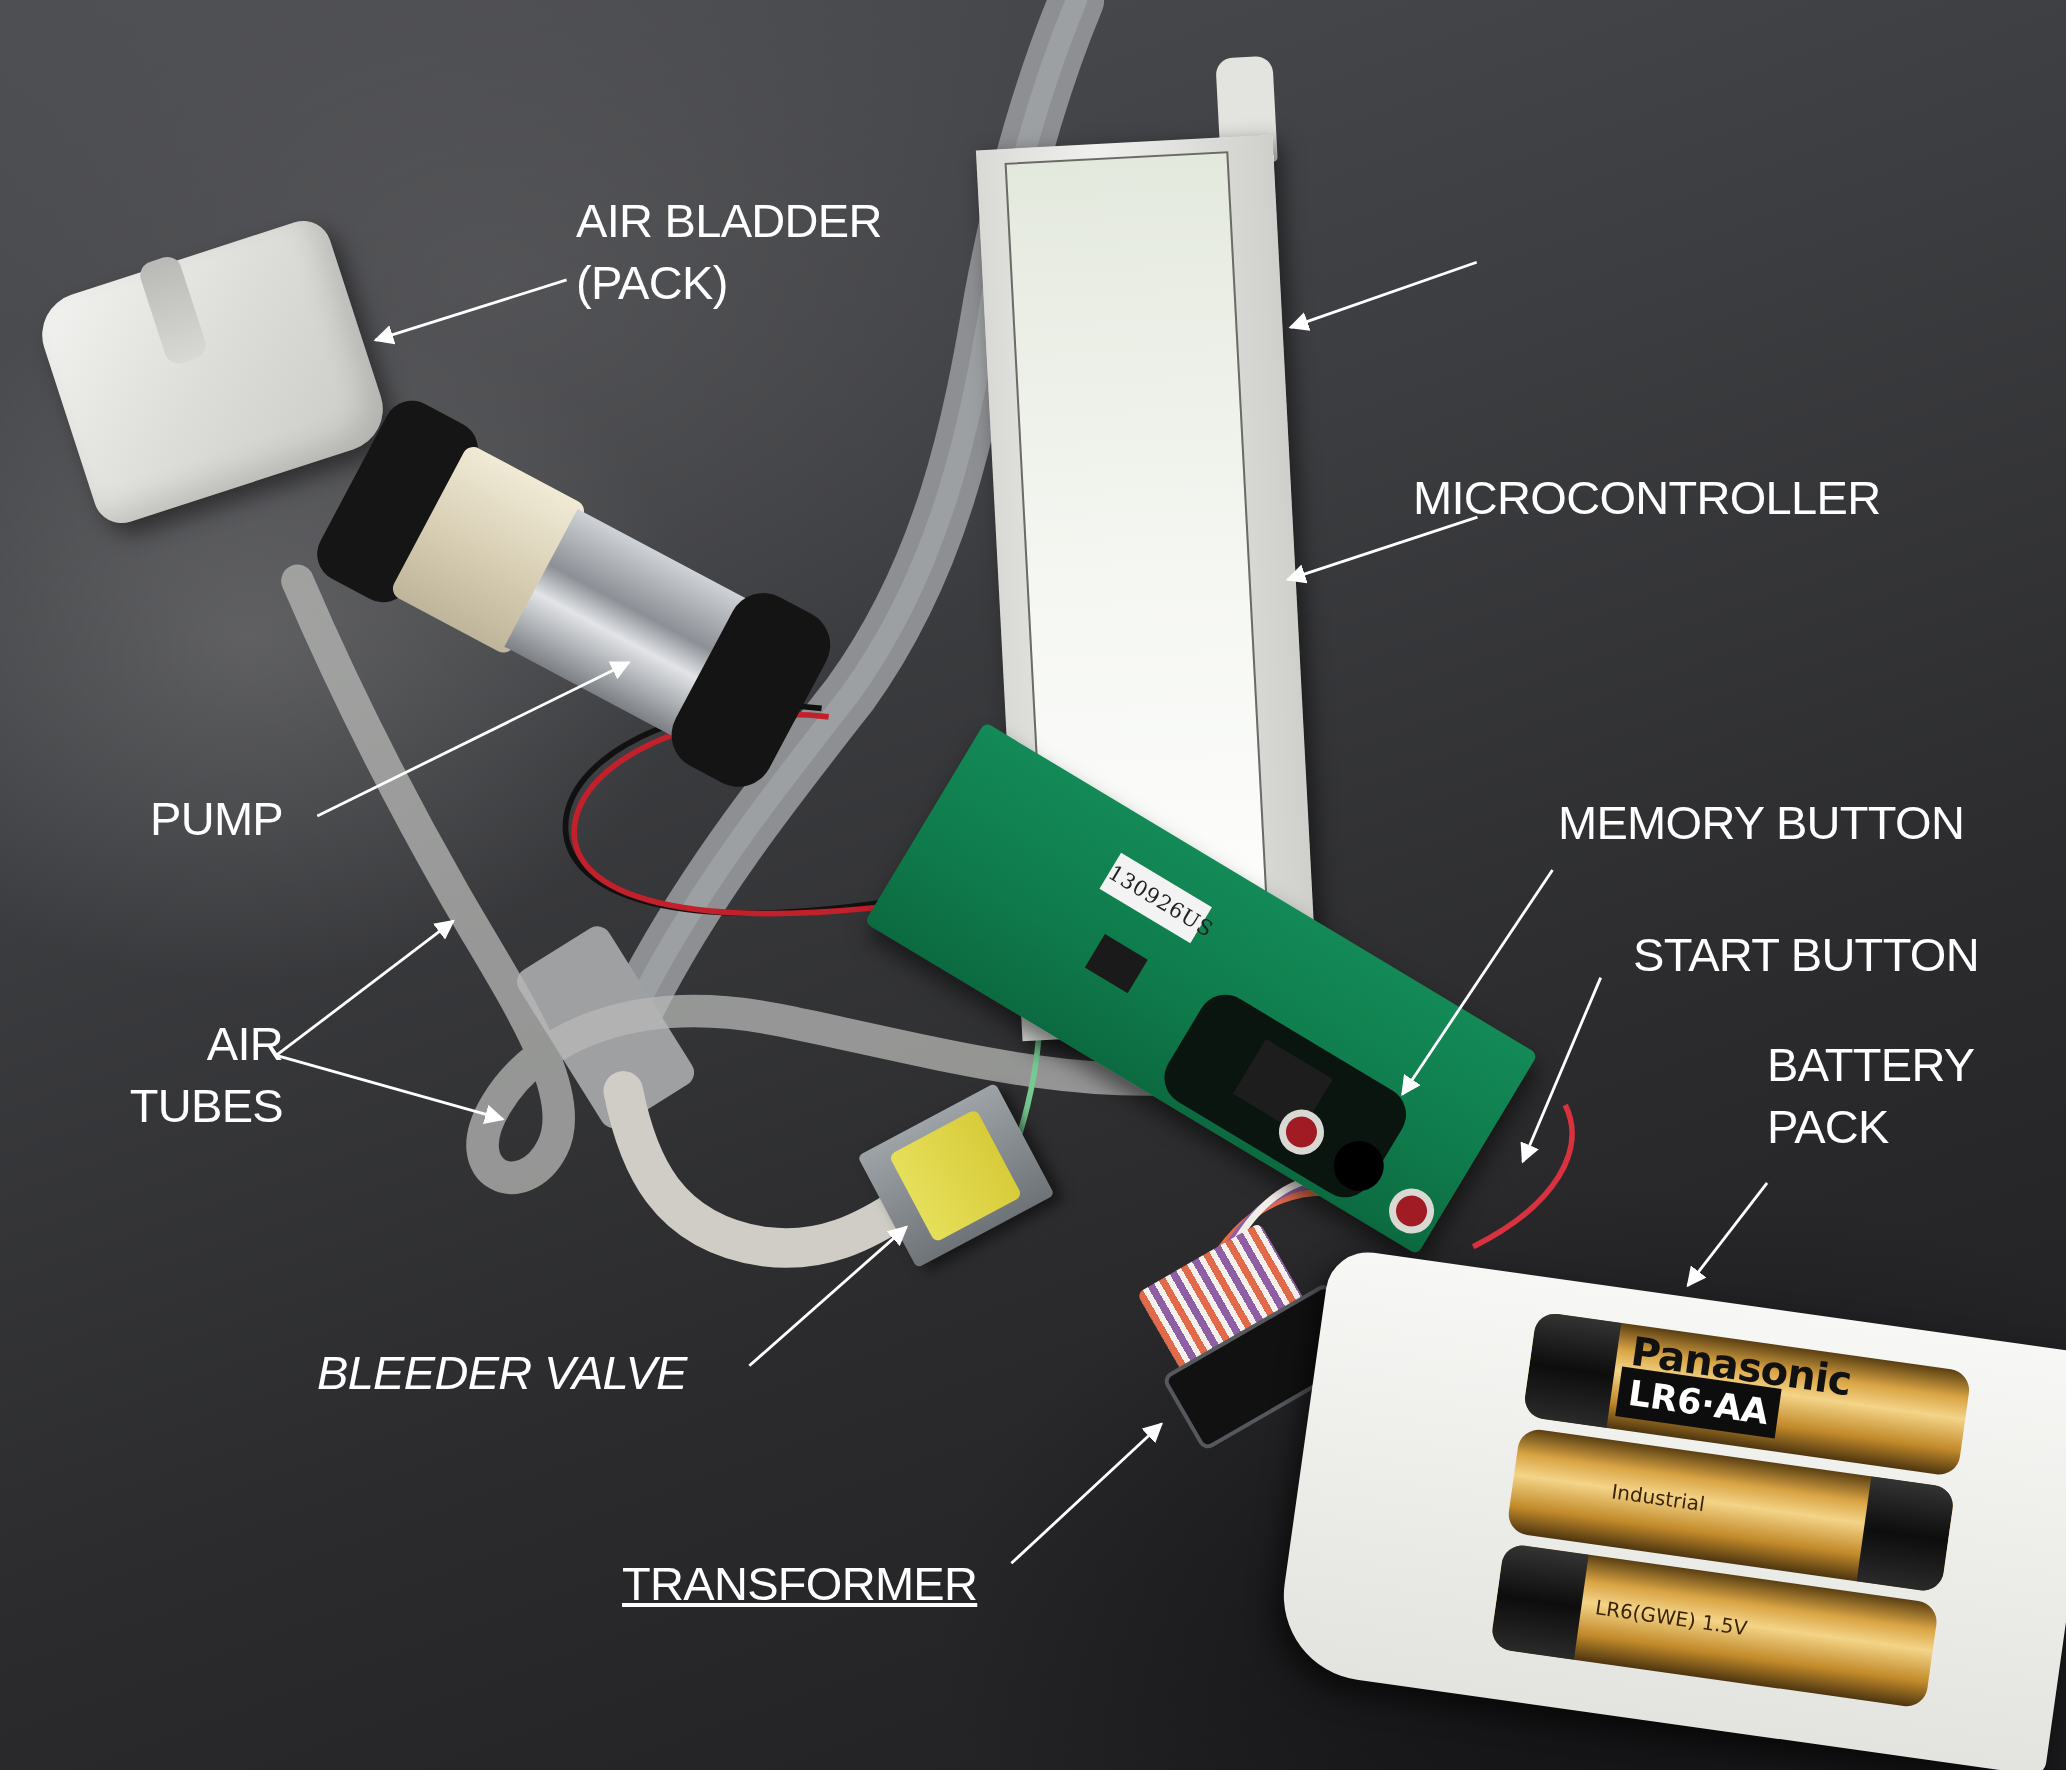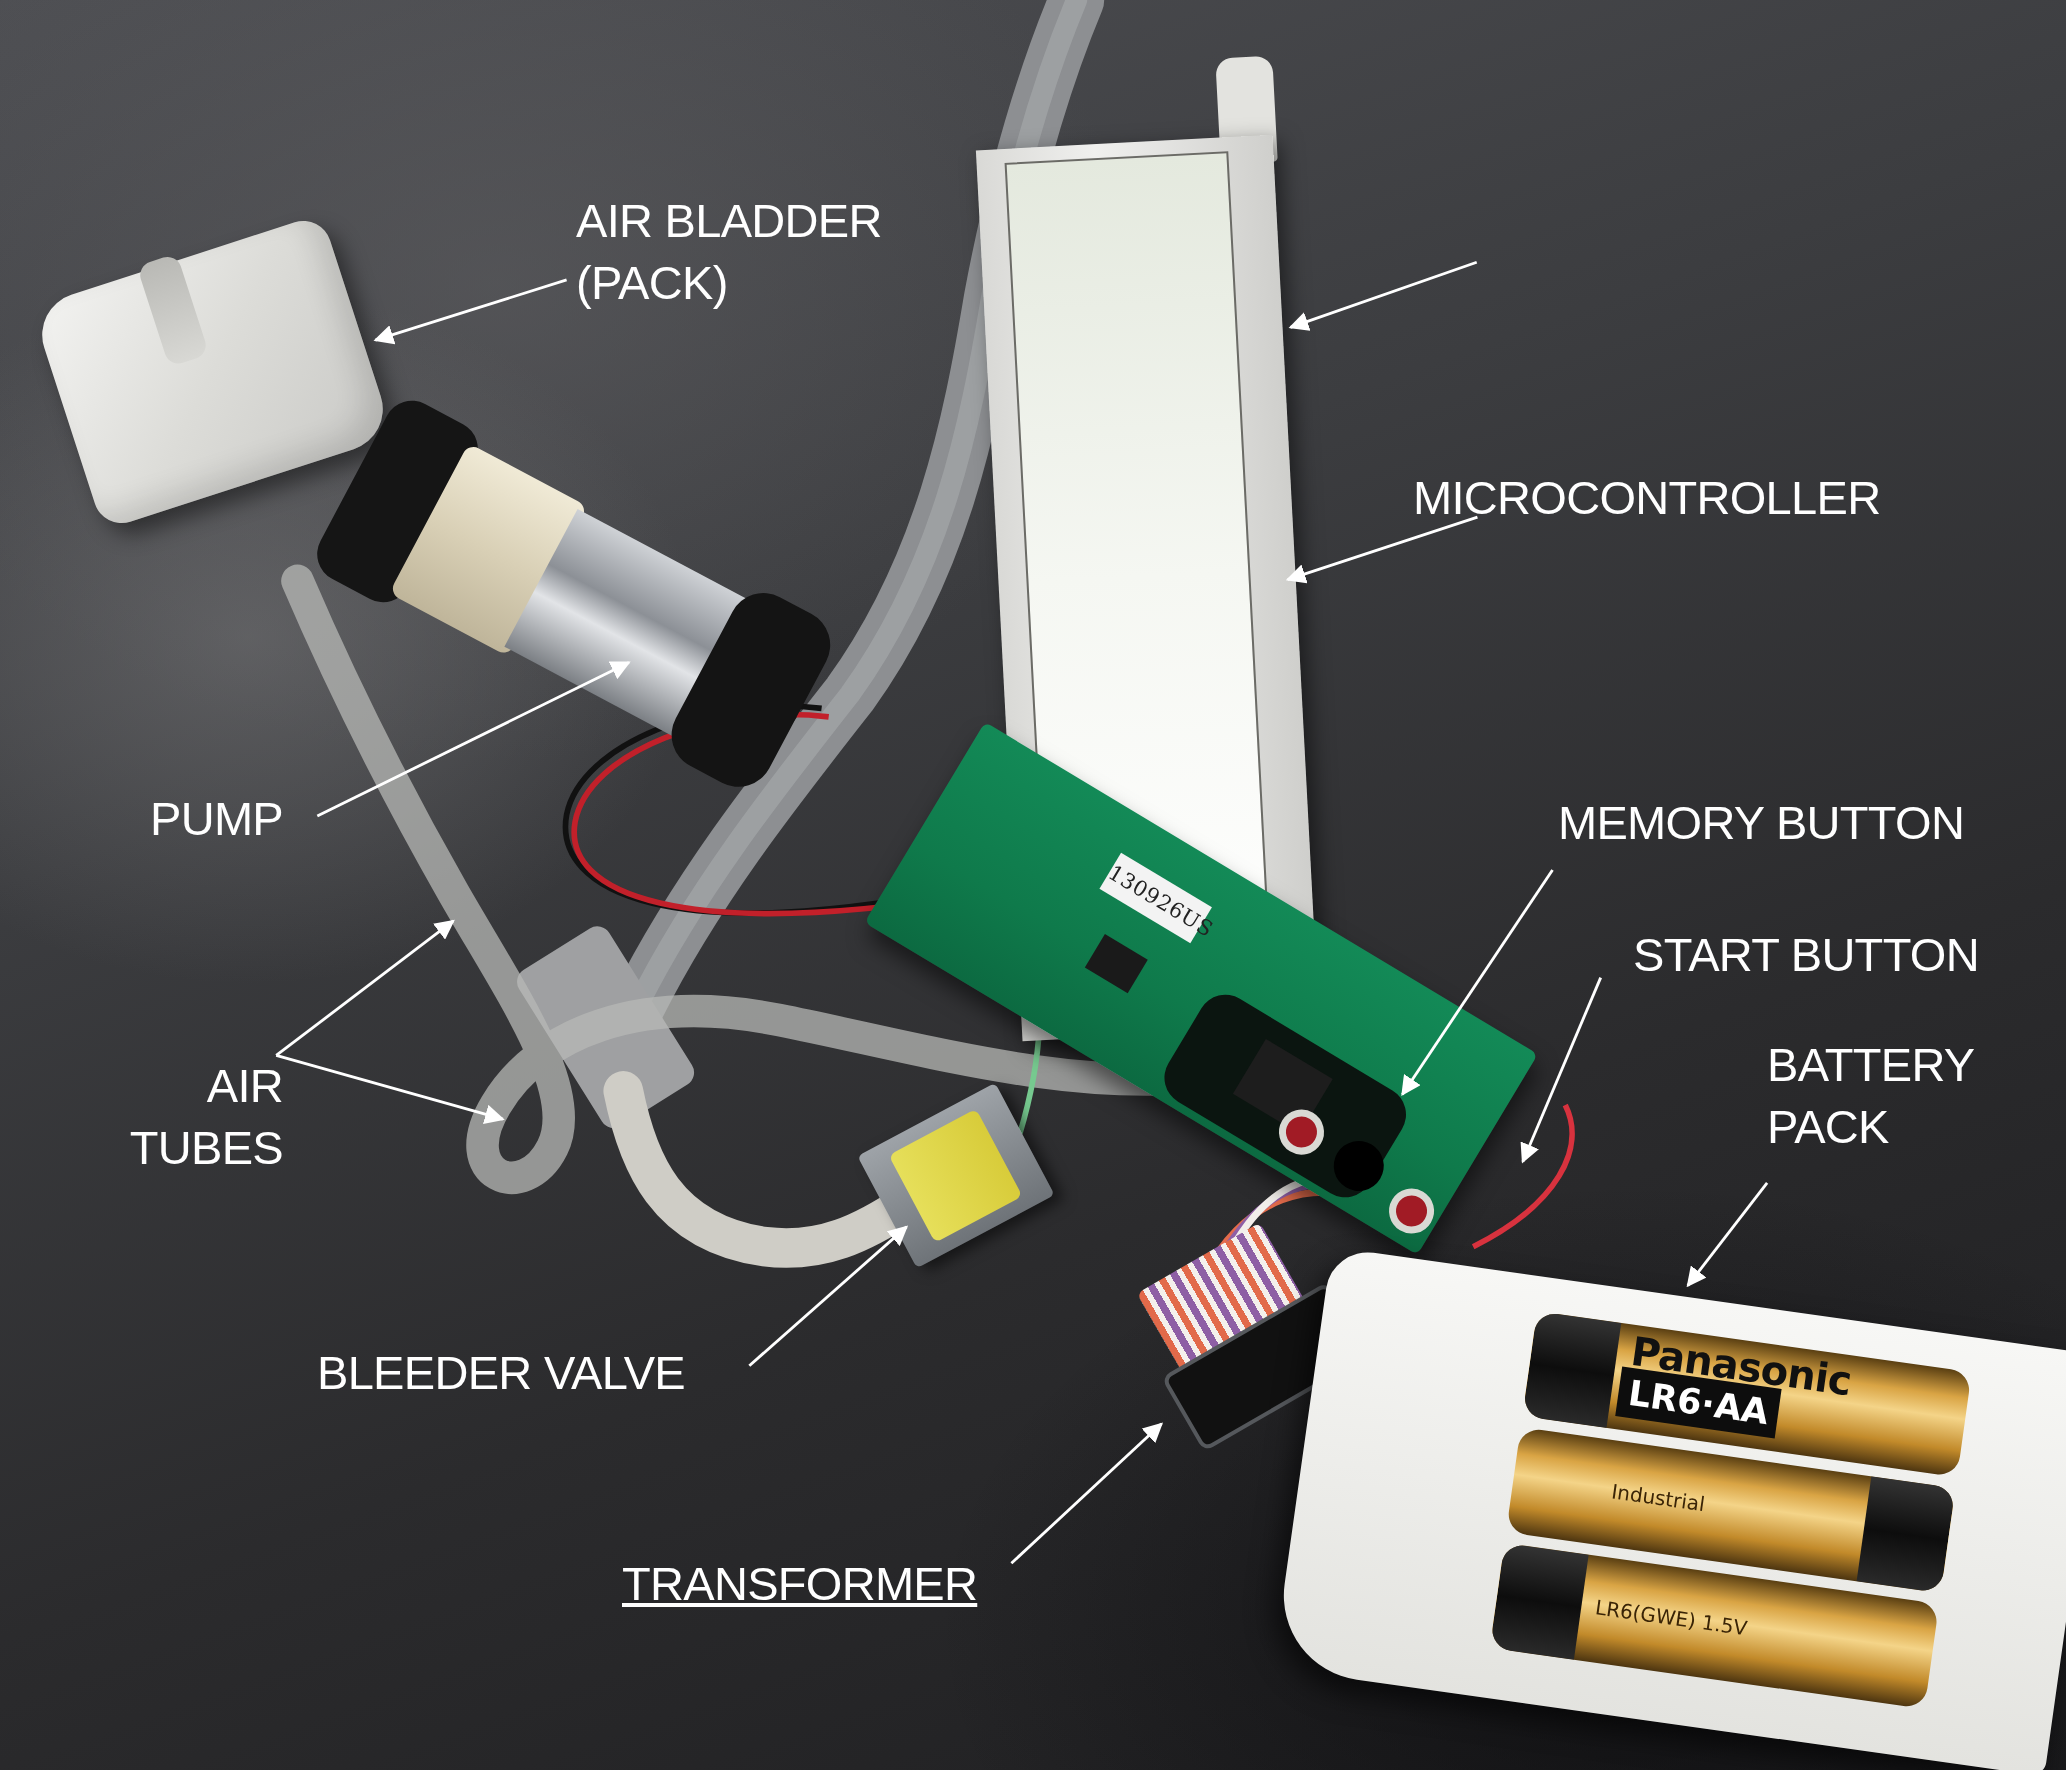--- a/index.html
+++ b/index.html
@@ -246,31 +246,31 @@
   </div>
 
   <div class="label" style="left:1558px; top:792px;">
     <span>MEMORY BUTTON</span>
   </div>
 
   <div class="label" style="left:1633px; top:924px;">
     <span>START BUTTON</span>
   </div>
 
-  <div class="label right" style="left:113px; top:1013px; width:170px;margin-top:42px;">
+  <div class="label right" style="left:113px; top:1013px; width:170px;">
     <span>AIR</span><br>
     <span>TUBES</span>
   </div>
 
   <div class="label" style="left:1767px; top:1034px;">
     <span>BATTERY</span><br>
     <span>PACK</span>
   </div>
 
-  <div class="label" style="left:317px; top:1342px;">
+  <div class="label" style="left:317px; top:1342px;font-style:italic;">
     <span>BLEEDER VALVE</span>
   </div>
 
   <div class="label" style="left:622px; top:1553px;text-decoration:underline;">
     <span>TRANSFORMER</span>
   </div>
 
 </div>
 
 

